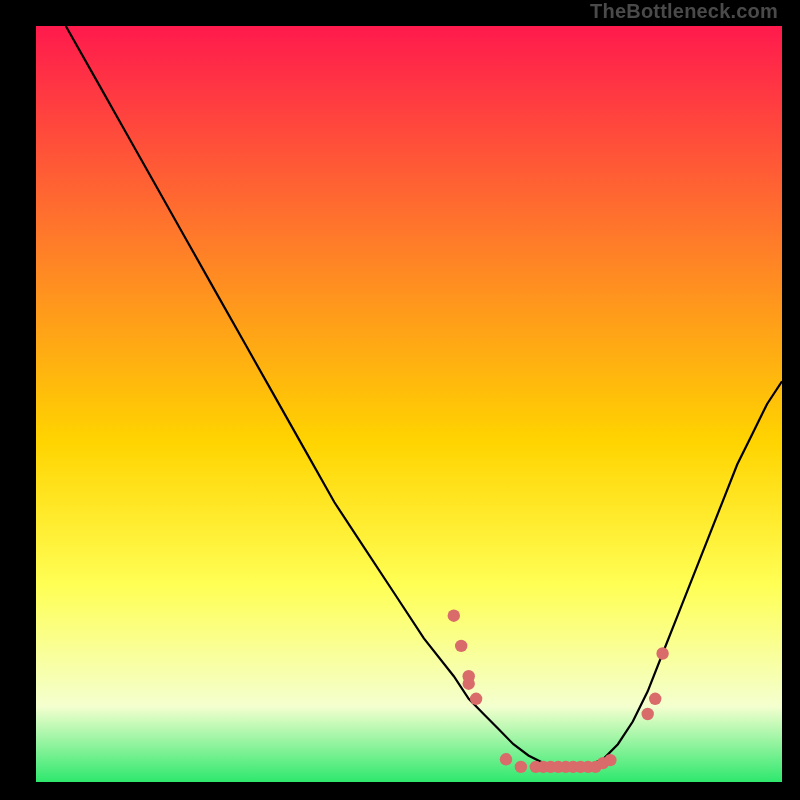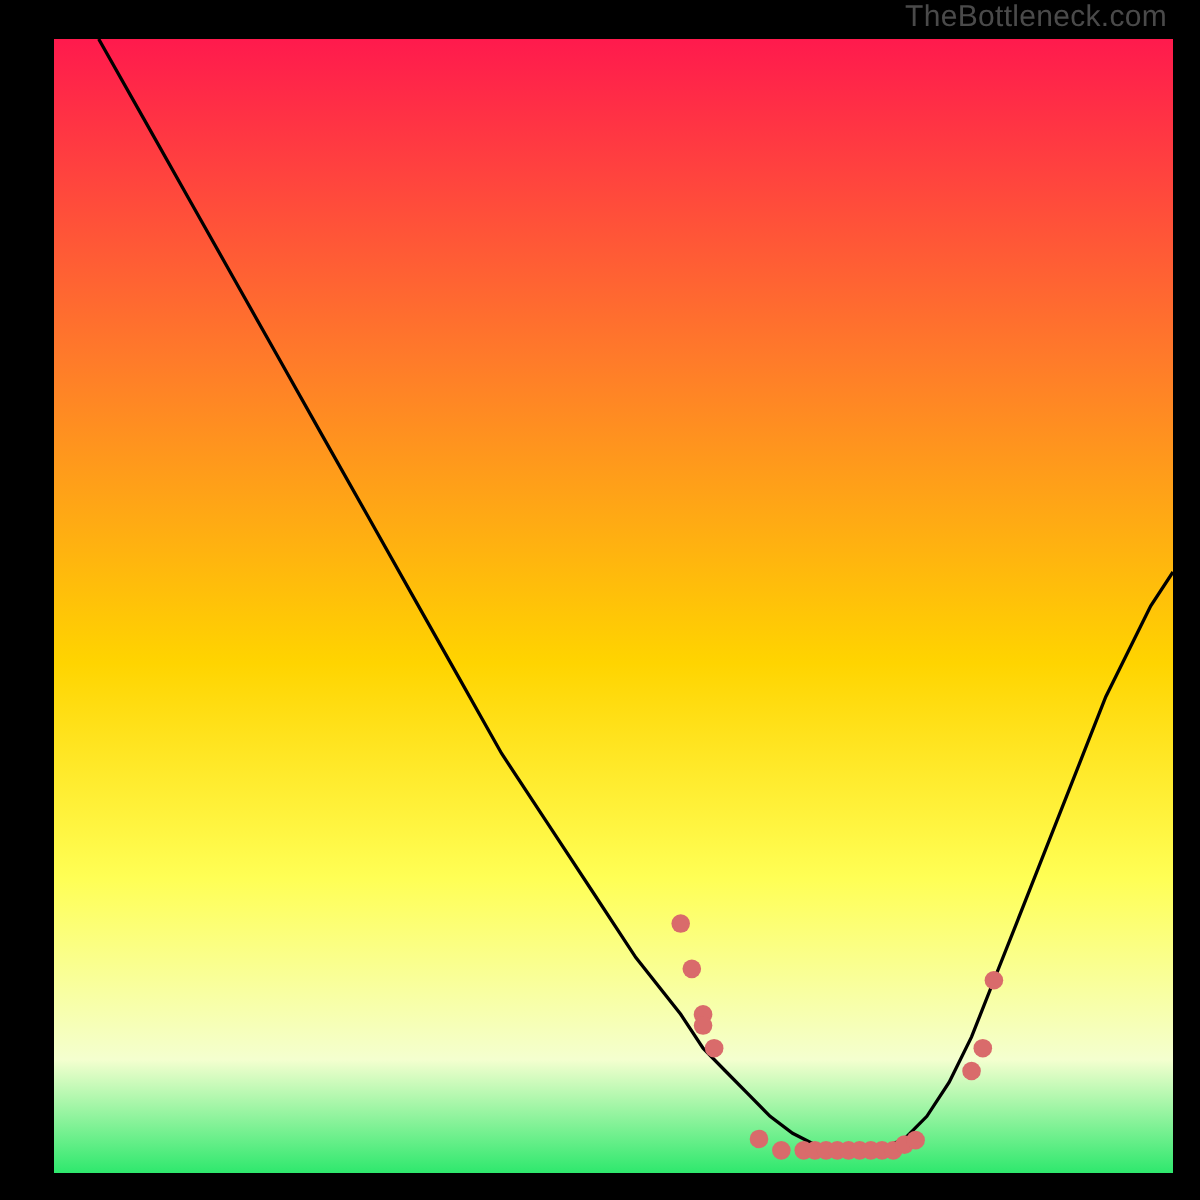--- a/index.html
+++ b/index.html
@@ -18,21 +18,21 @@
     width: 764px;
     height: 784px;
     background: #000;
   }
   .watermark {
     position: absolute;
     top: 0px;
     right: 22px;
     color: #4a4a4a;
     font-size: 20px;
-    font-weight: 400;
+    font-weight: 700;
     letter-spacing: 0.2px;
     z-index: 5;
   }
   svg {
     position: absolute;
     left: 0;
     top: 0;
   }
 </style>
 </head>

